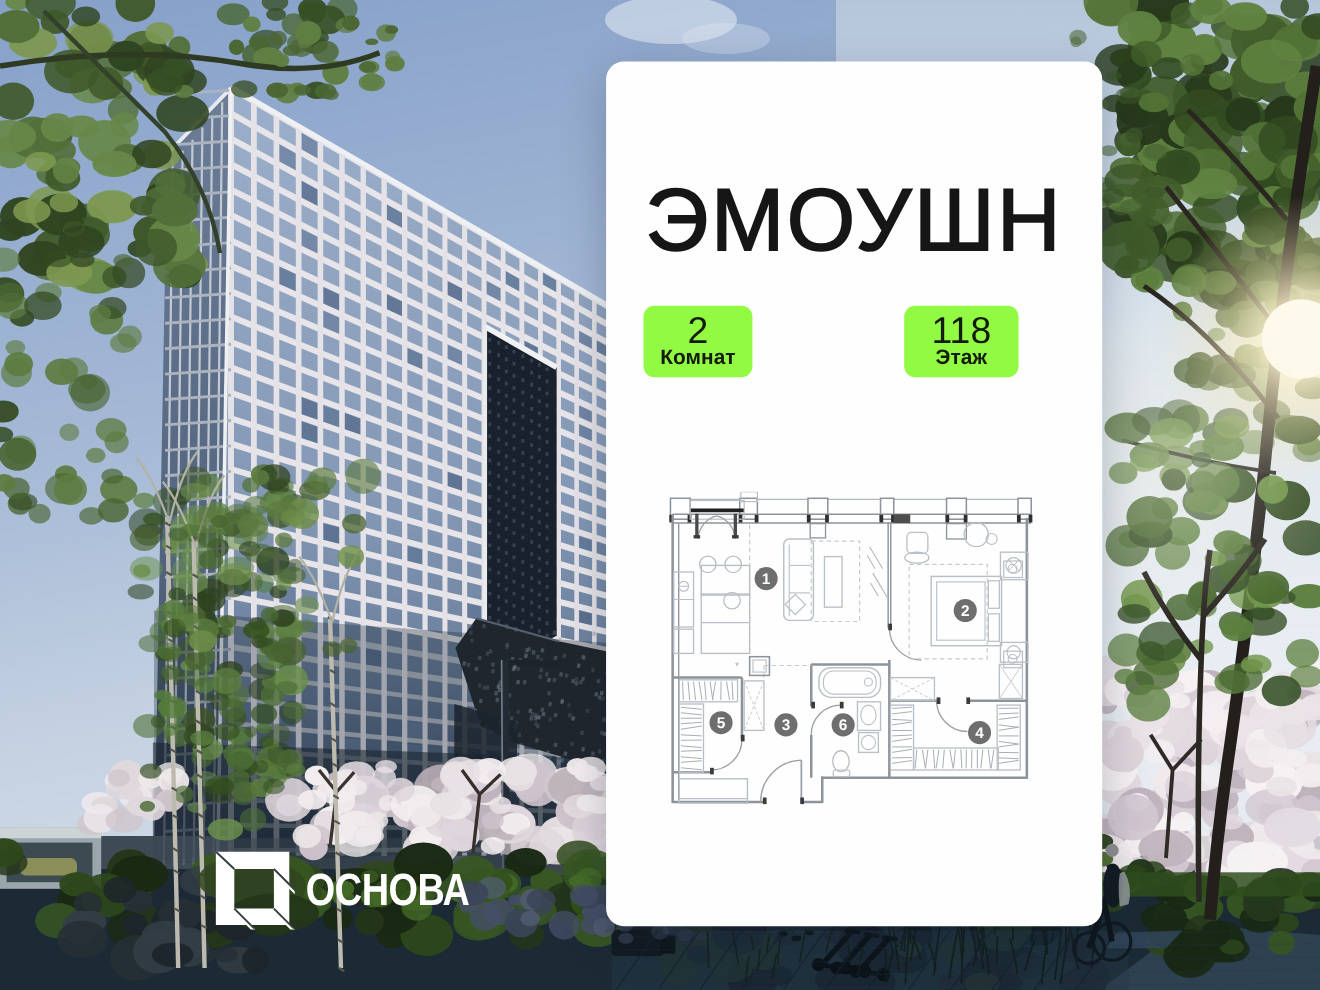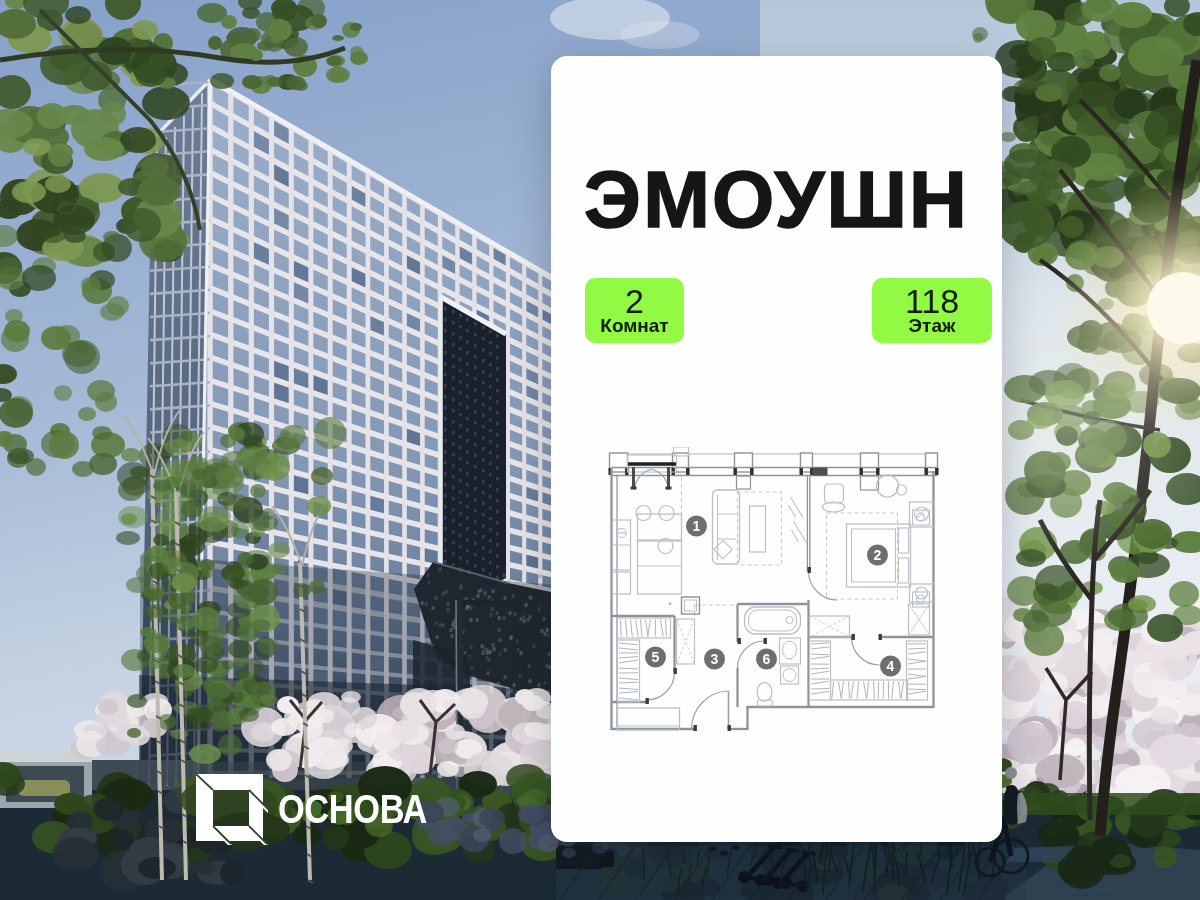--- a/index.html
+++ b/index.html
@@ -1,21 +1,21 @@
 <!DOCTYPE html>
 <html><head><meta charset="utf-8"><style>
 *{margin:0;padding:0;box-sizing:border-box}
 body{width:1200px;height:900px;overflow:hidden;font-family:"Liberation Sans",sans-serif}
 #page{position:relative;width:1200px;height:900px;overflow:hidden;background:#9fb3cf}
 #card{position:absolute;left:551px;top:56px;width:451px;height:786px;background:#fefefe;border-radius:16px;box-shadow:0 12px 40px rgba(20,30,50,0.25)}
-#title{position:absolute;left:551px;top:160px;width:451px;text-align:center;font-weight:bold;font-size:80px;line-height:80px;letter-spacing:2.2px;color:#161616;-webkit-text-stroke:1.6px #161616}
+#title{position:absolute;left:551px;top:160px;width:451px;text-align:center;font-weight:normal;font-size:80px;line-height:80px;letter-spacing:2.2px;color:#161616;-webkit-text-stroke:1.6px #161616}
 .badge{position:absolute;background:#93fa43;border-radius:10px;height:65px;top:278px;text-align:center;color:#131b0a}
 .bval{font-size:34px;font-weight:normal;line-height:34px;margin-top:6px}
 .blab{font-size:19px;font-weight:bold;line-height:16px}
-#b1{left:585px;width:99px} #b2{left:715px;width:122px} #b3{left:872px;width:120px}
+#b1{left:585px;width:99px} #b2{left:715px;width:122px} #b3{left:822px;width:104px}
 #oslogo{position:absolute;left:278px;top:789px;font-size:41px;line-height:41px;font-weight:bold;color:#ffffff;letter-spacing:-0.5px;transform:scaleX(0.84);transform-origin:0 0}
 sup{font-size:0.55em}
 </style></head><body>
 <div id="page">
 <svg width="1200" height="900" viewBox="0 0 1200 900" style="position:absolute;left:0;top:0">
       <defs>
 <linearGradient id="sky" x1="0" y1="0" x2="0.25" y2="1">
 <stop offset="0" stop-color="#86a0c9"></stop>
           <stop offset="0.45" stop-color="#a6bad6"></stop>
 <stop offset="0.72" stop-color="#c5d2e2"></stop>

